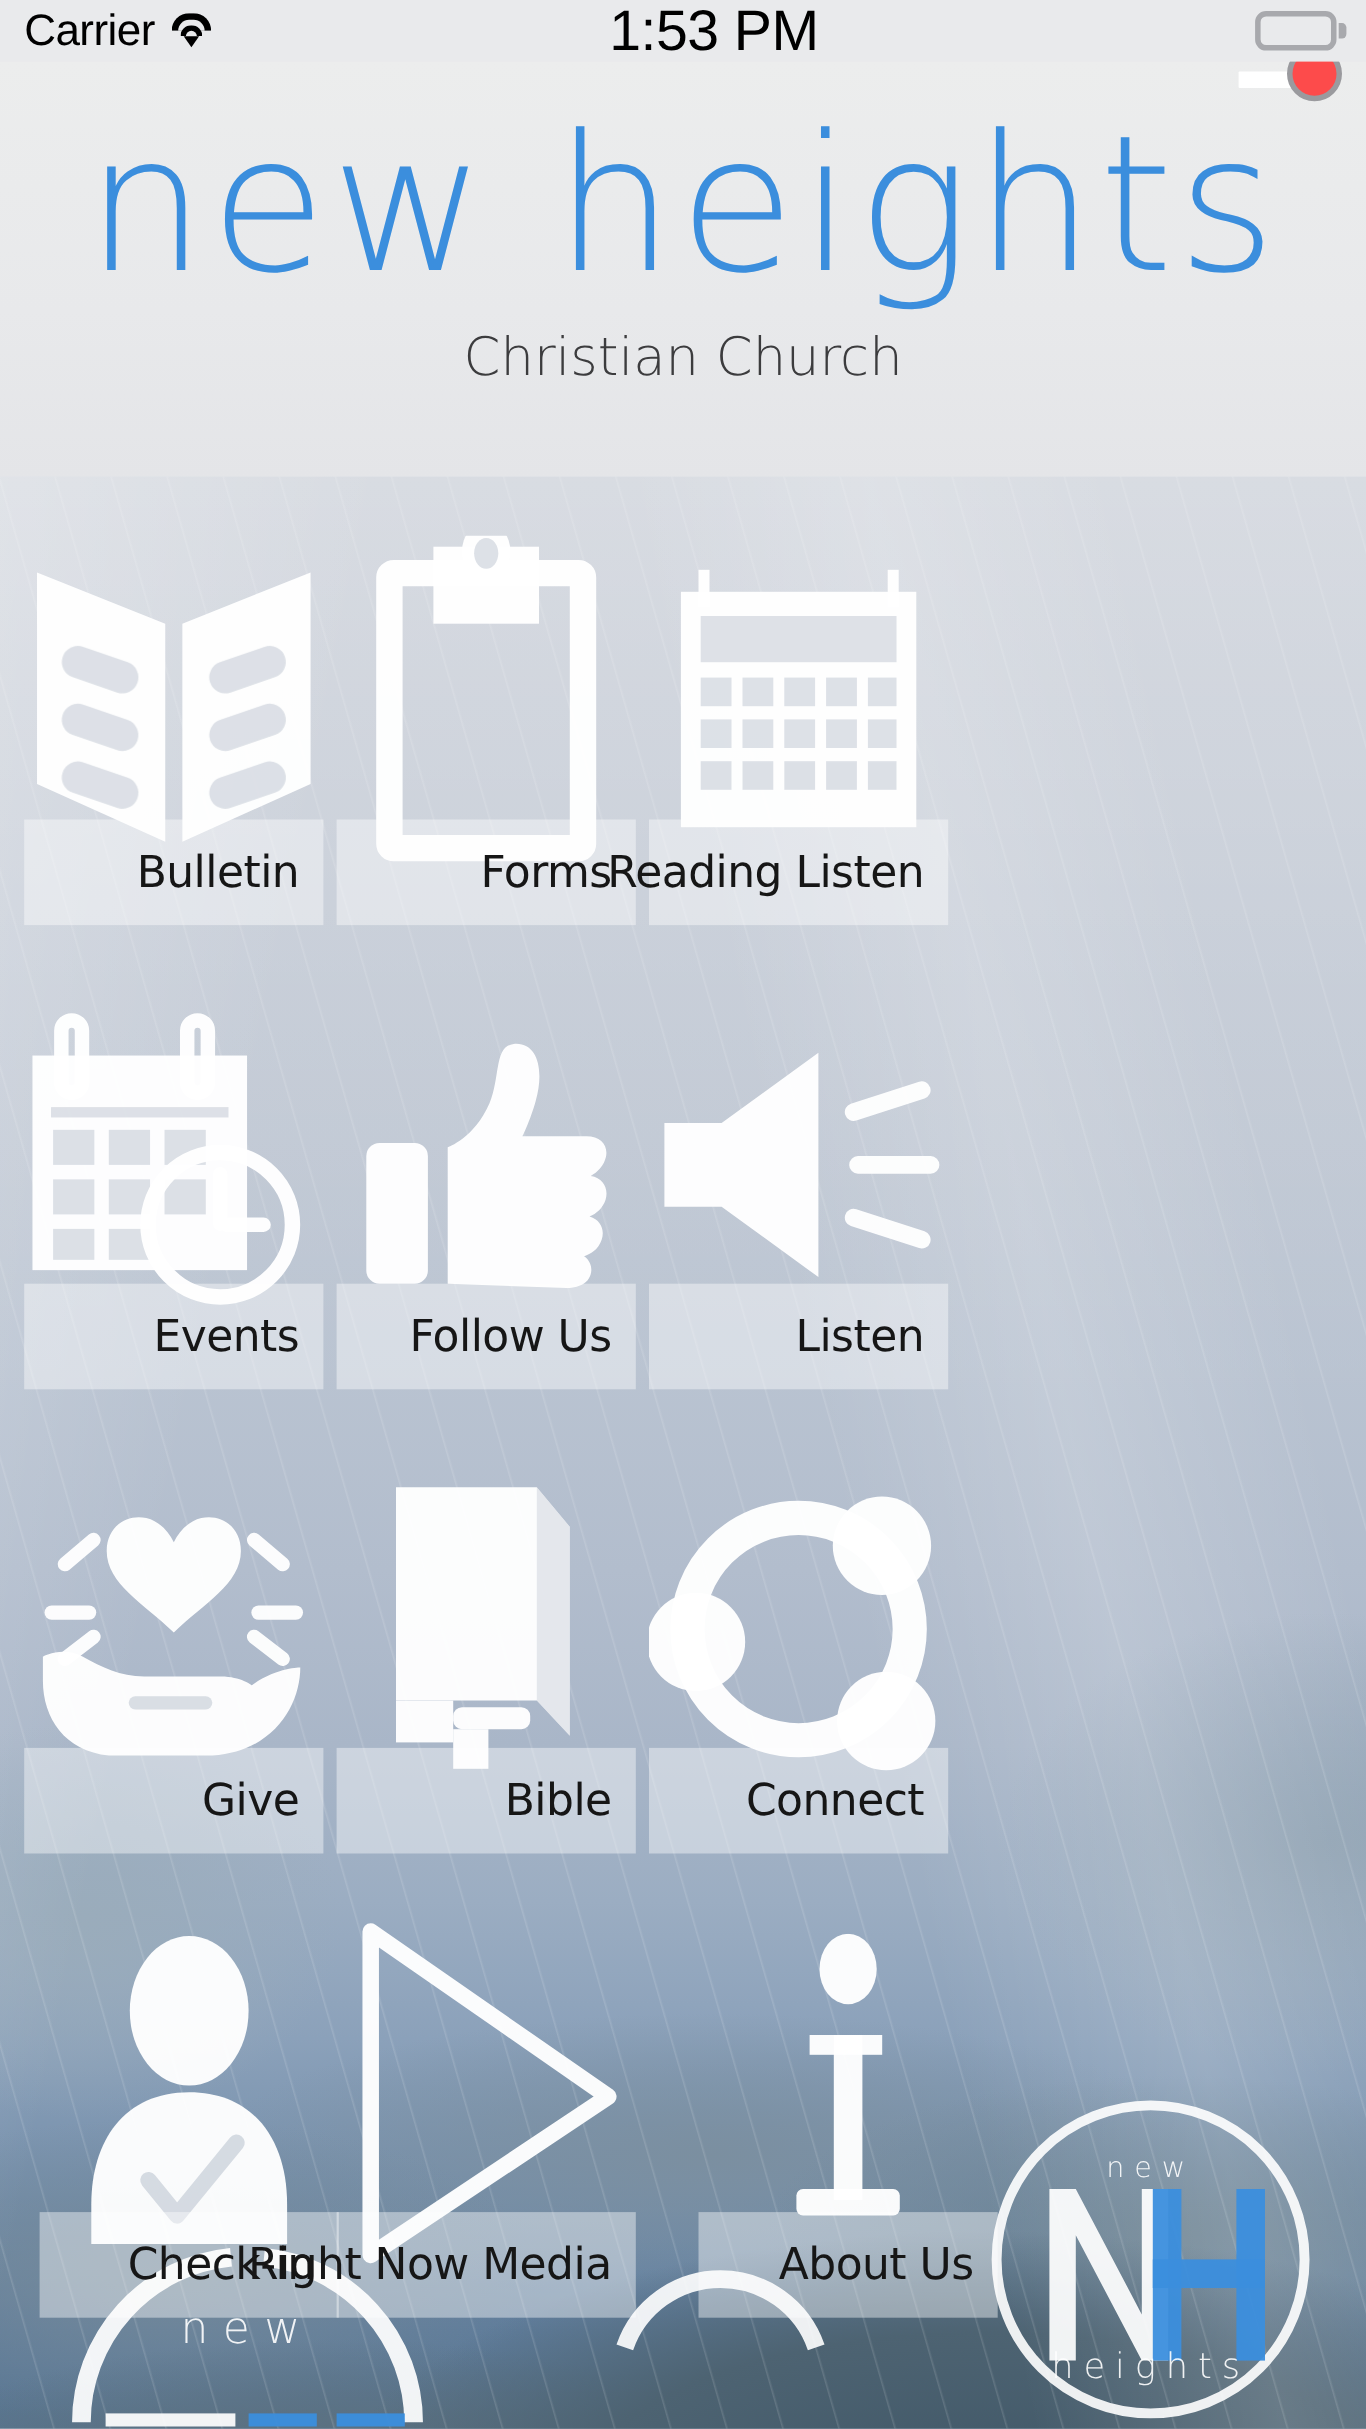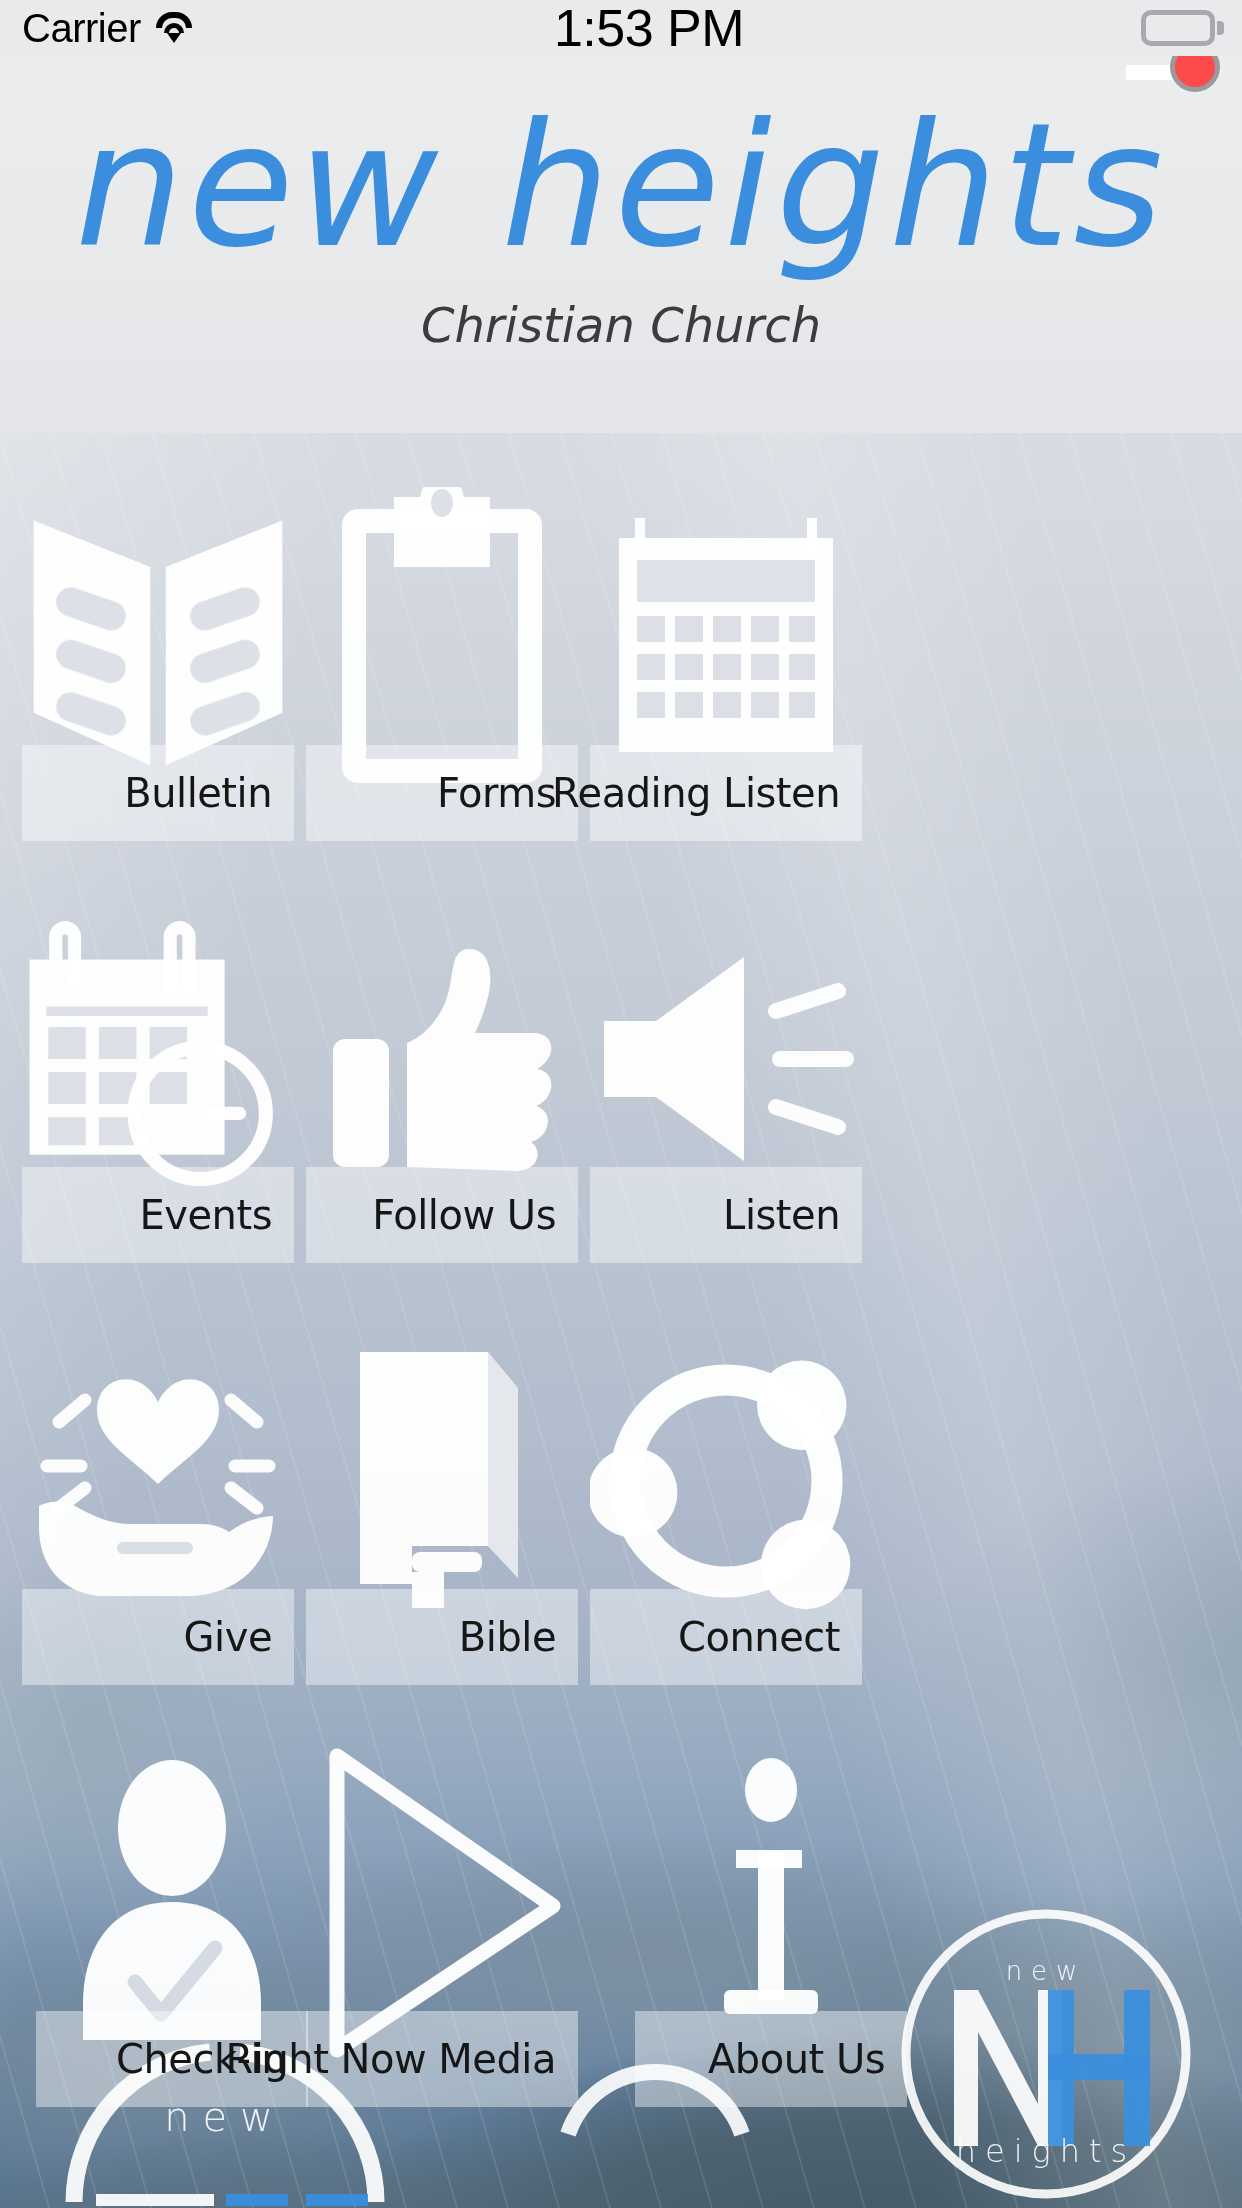--- a/index.html
+++ b/index.html
@@ -35,21 +35,21 @@
   #battery{ width:74px; height:36px; border:5px solid #a8a9ad; border-radius:10px;
      padding:3px; }
   #battery-fill{ width:100%; height:100%; background:#000; border-radius:4px;}
   #battery-cap{ width:7px; height:14px; background:#a8a9ad; border-radius:0 4px 4px 0;
      margin-left:2px;}
 
   
   #header{
     position:absolute; top:56px; left:0; width:1242px; height:377px;
     background:linear-gradient(180deg,#eceded 0%,#e8e9eb 60%,#e4e5e8 100%);
-    z-index:30; overflow:hidden;font-style:italic;
+    z-index:30; overflow:hidden;
   }
   #brand-title{
     position:absolute; left:0; top:44px; width:1242px; text-align:center;
     font-size:172px; line-height:172px; color:#3b8edd;
     font-weight:300; letter-spacing:4px;
     font-family:"DejaVu Sans", sans-serif;
   }
   #brand-sub{
     position:absolute; left:0; top:230px; width:1242px; text-align:center;
     font-size:48px; line-height:78px; color:#3c3c3e; font-weight:300;

